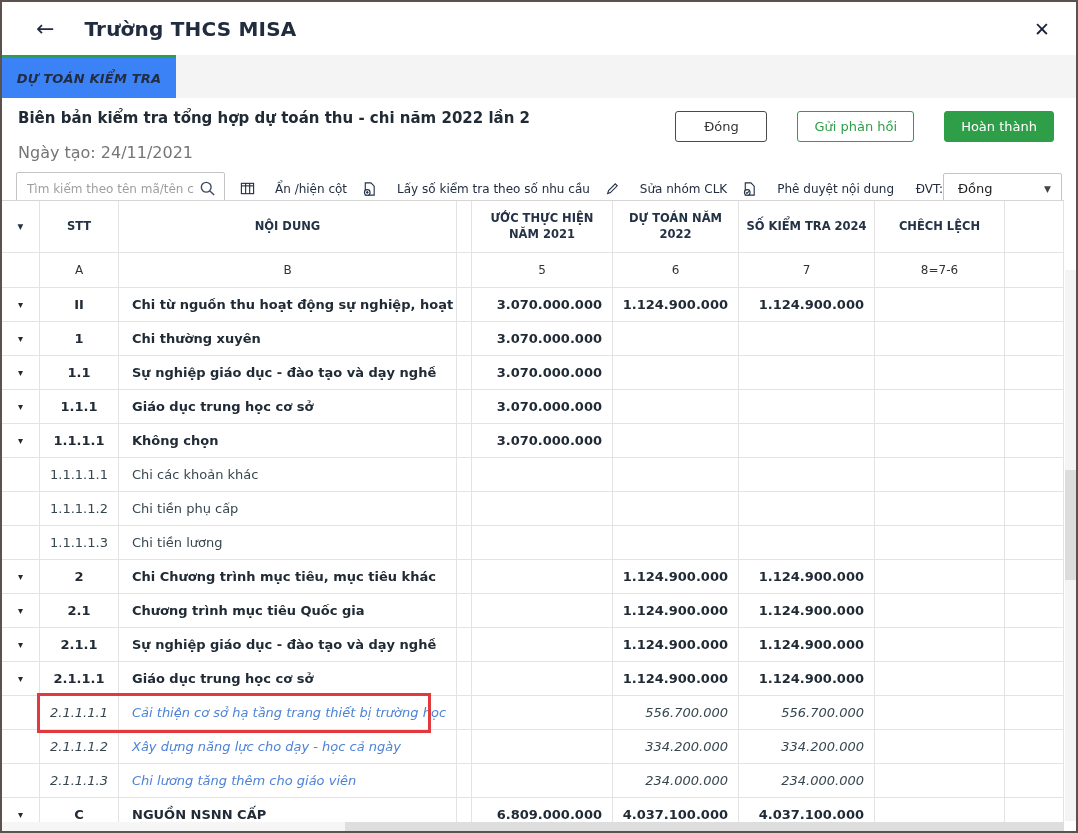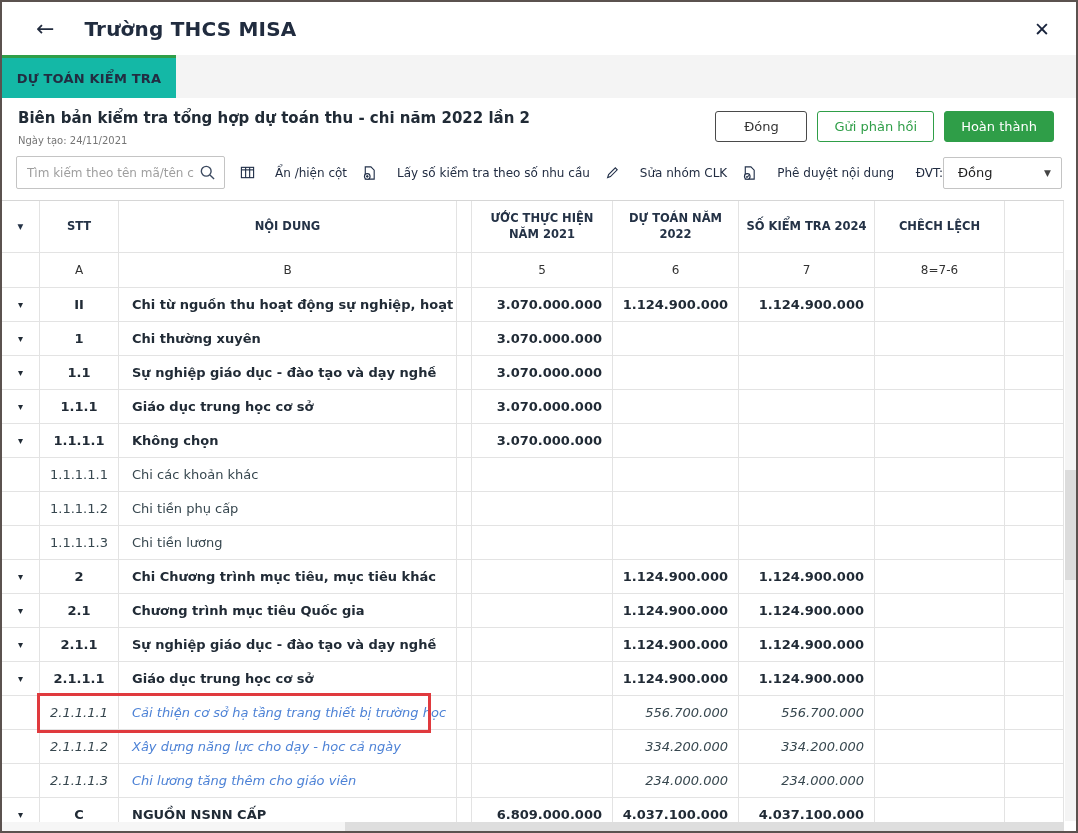--- a/index.html
+++ b/index.html
@@ -13,28 +13,28 @@
   }
   
   .titlebar{ height:53px; display:flex; align-items:center; background:#fff; padding:0 22px; }
   .back-arrow{ font-size:22px; color:#222c3f; margin-left:12px; cursor:pointer; line-height:1; }
   .page-title{ font-size:20px; font-weight:700; color:#212c3f; margin:0 0 0 30px; letter-spacing:.2px; }
   .close-x{ margin-left:auto; font-size:19px; color:#17223b; cursor:pointer; margin-right:4px; }
   
   .tabbar{ height:43px; background:#f4f4f4; display:flex; }
   .tab{ width:174px; display:flex; align-items:center; justify-content:center;
         font-size:13px; font-weight:700; color:#9e9e9e; cursor:pointer; letter-spacing:.2px; }
-  .tab.active{ background:#14b8a6; color:#222d42; border-top:3px solid var(--accent-green,#2f9e48); }
+  .tab.active{ background:#3b82f6; color:#222d42; border-top:3px solid var(--accent-green,#2f9e48);font-style:italic; }
   
   .dochead{ display:flex; justify-content:space-between; align-items:flex-start; padding:11px 16px 4px 16px; }
   .doc-title{ font-size:15px; font-weight:700; color:#212b36; }
-  .doc-date{ font-size:10px; color:#757575; margin-top:8px; }
+  .doc-date{ font-size:16px; color:#757575; margin-top:16px; }
   .actions{ display:flex; gap:10px; padding-top:2px; margin-right:6px; }
   .btn{ height:31px; padding:0 16px; border-radius:3px; font-size:13px; background:#fff;
-        cursor:pointer; font-family:inherit; line-height:29px; text-align:center; }
+        cursor:pointer; font-family:inherit; line-height:29px; text-align:center;margin-left:20px; }
   .btn-dark{ border:1px solid #4a4a4a; color:#333; min-width:92px; }
   .btn-green-outline{ border:1px solid var(--accent-green,#2f9e48); color:var(--accent-green,#2f9e48); }
   .btn-green{ border:1px solid var(--accent-green,#2f9e48); background:var(--accent-green,#2f9e48); color:#fff; }
   
   .toolbar{ display:flex; align-items:center; padding:6px 14px 9px 14px; gap:15px; }
   .searchbox{ width:209px; height:33px; border:1px solid #c4c4c4; border-radius:2px;
               display:flex; align-items:center; flex-shrink:0; }
   .searchbox input{ border:none; outline:none; flex:1; min-width:0; padding:0 4px 0 10px;
                     font-size:12px; color:#333; font-family:inherit; background:transparent; }
   .searchbox input::placeholder{ color:#9e9e9e; }

